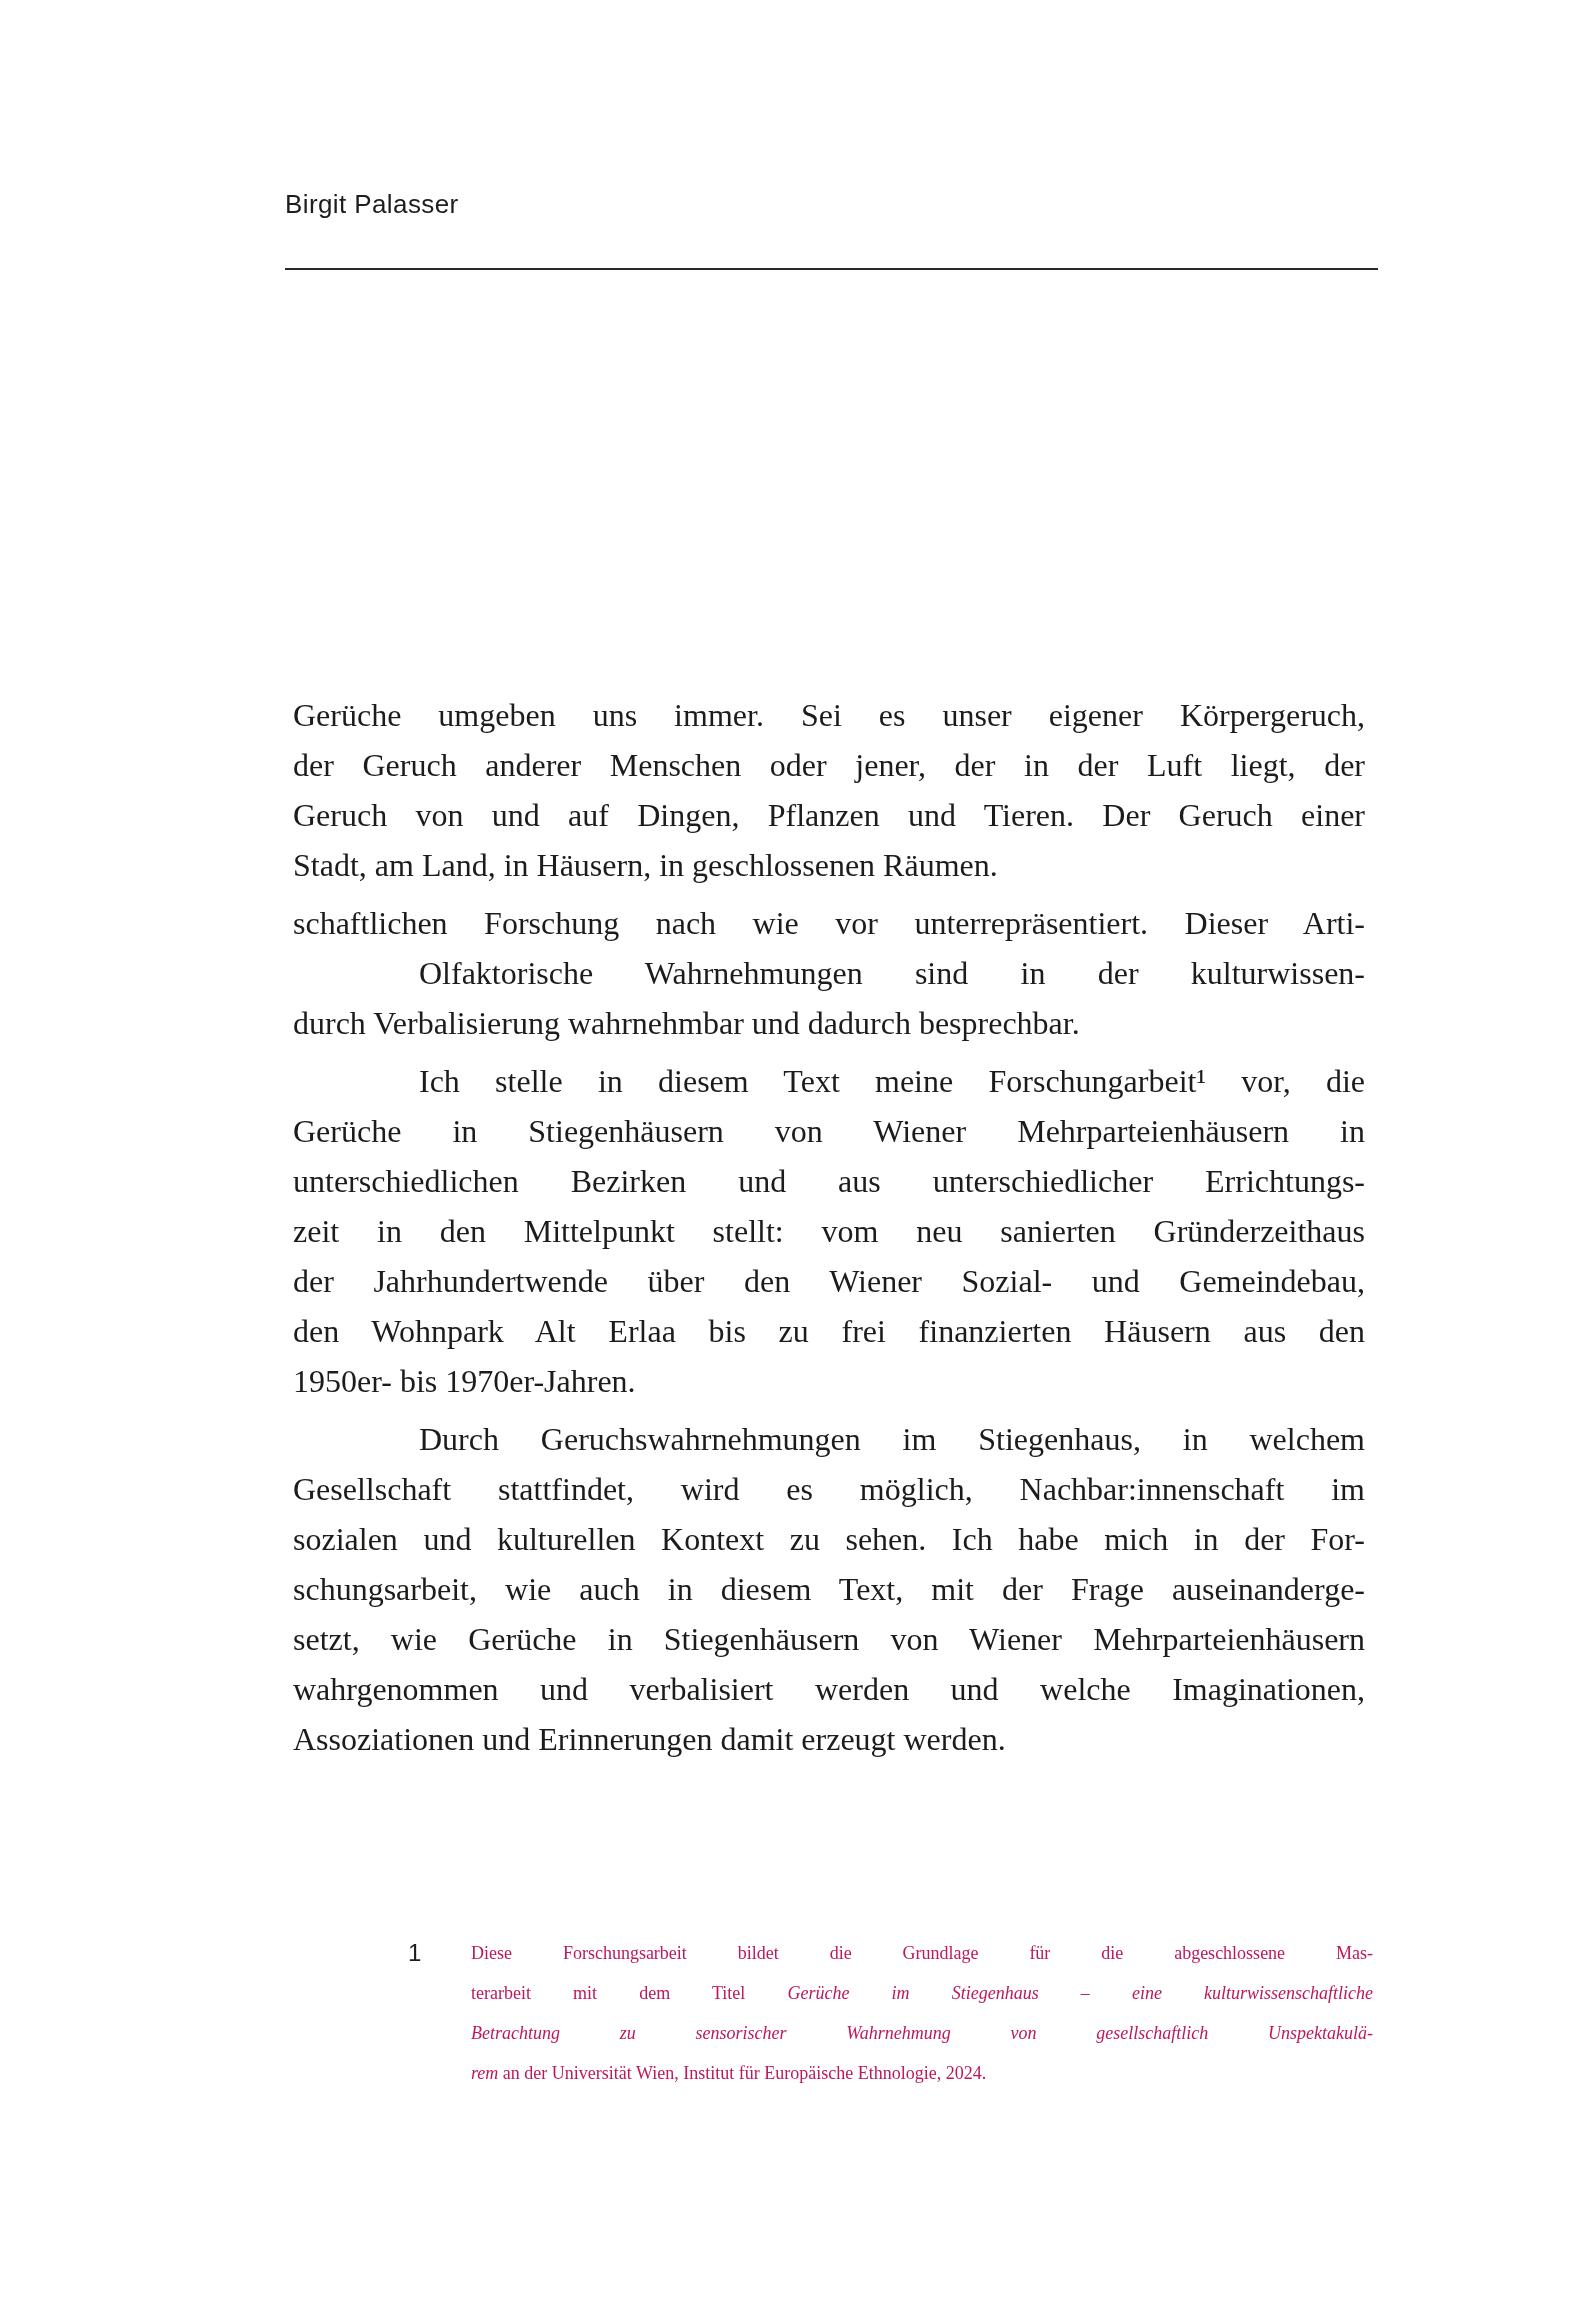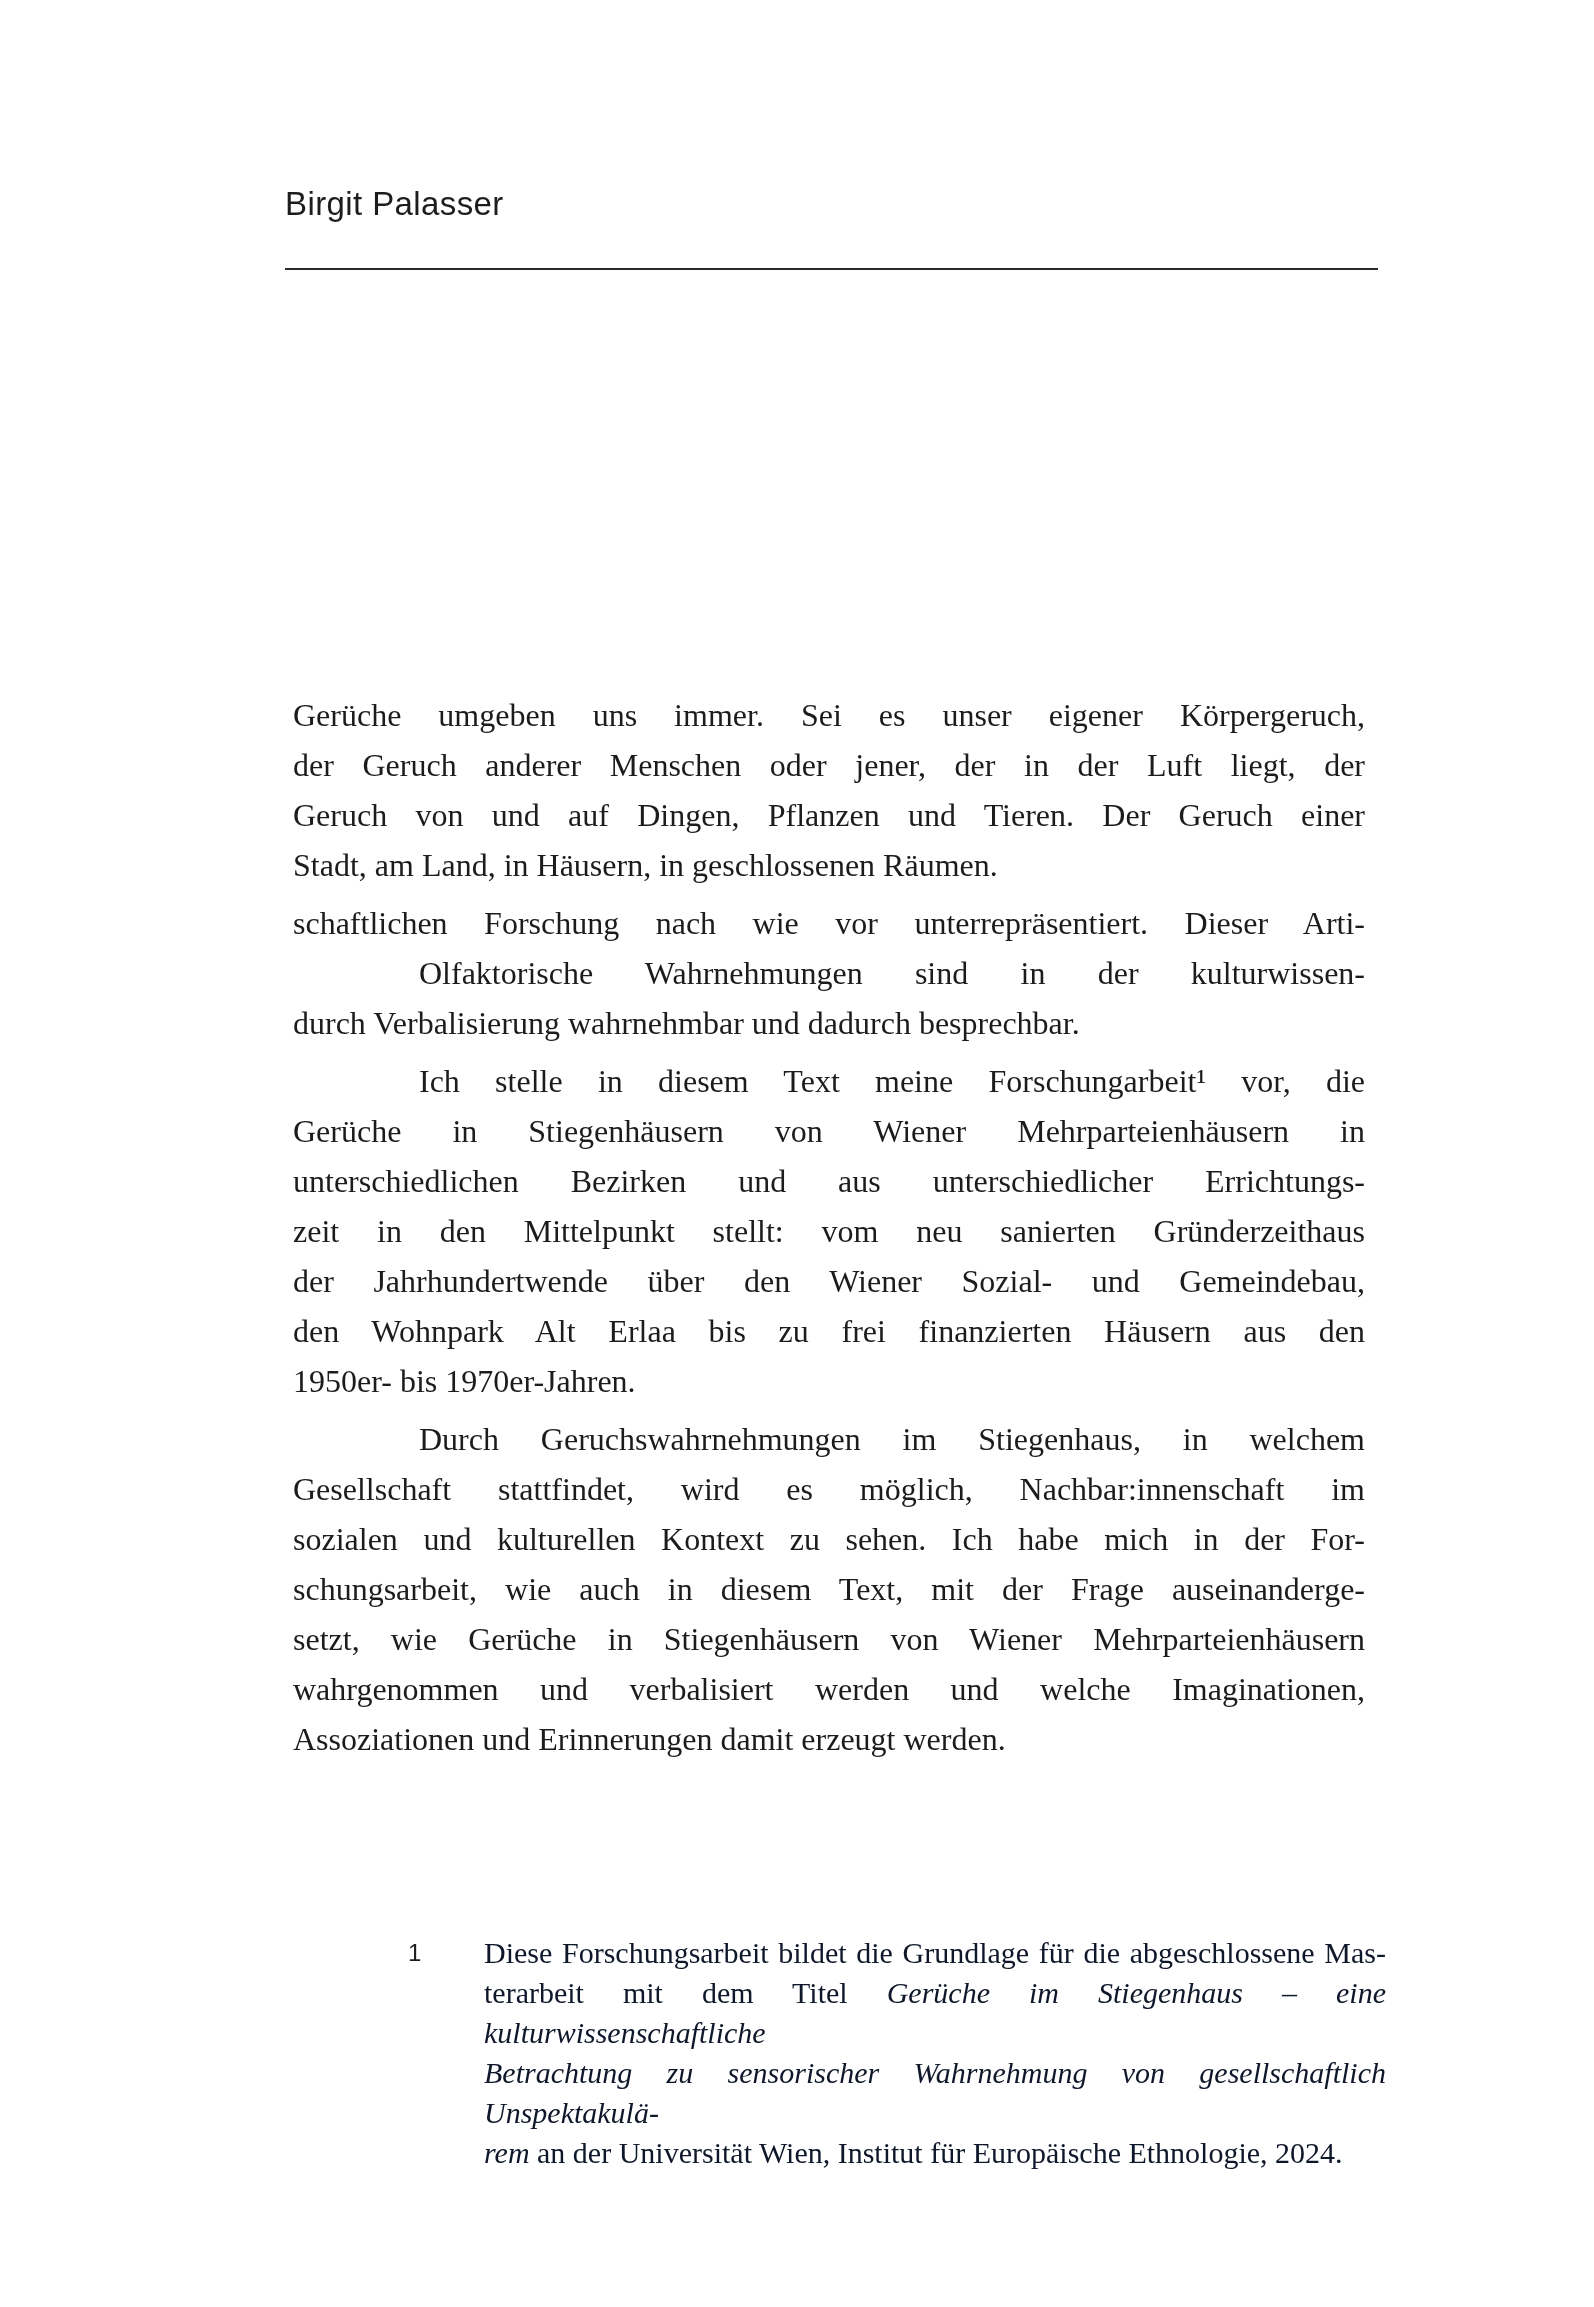--- a/index.html
+++ b/index.html
@@ -10,21 +10,21 @@
     background: #ffffff;
     overflow: hidden;
     font-family: "Liberation Serif", serif;
     color: #1c1c1a;
   }
   .author {
     position: absolute;
     left: 285px;
     top: 185px;
     font-family: "Liberation Sans", sans-serif;
-    font-size: 33px;
+    font-size: 26px;
     line-height: 38px;
     font-weight: 400;
     color: #1d1d1b;
     letter-spacing: 0.4px;
   }
   .rule {
     position: absolute;
     left: 285px;
     top: 268px;
     width: 1093px;
@@ -63,26 +63,26 @@
     position: absolute;
     left: 408px;
     top: 1933px;
     font-family: "Liberation Sans", sans-serif;
     font-size: 24px;
     line-height: 40px;
     color: #1d1d1b;
   }
   .footnote-text {
     position: absolute;
-    left: 484px;
+    left: 471px;
     top: 1933px;
     width: 902px;
-    font-size: 30px;
+    font-size: 18px;
     line-height: 40px;
-    color: #0f172a;
+    color: #be185d;
   }
   .fnline {
     text-align: justify;
     text-align-last: justify;
   }
   .fnline.lastline { text-align-last: left; }
   .fnline em { font-style: italic; }
 </style>
 </head>
 <body>

